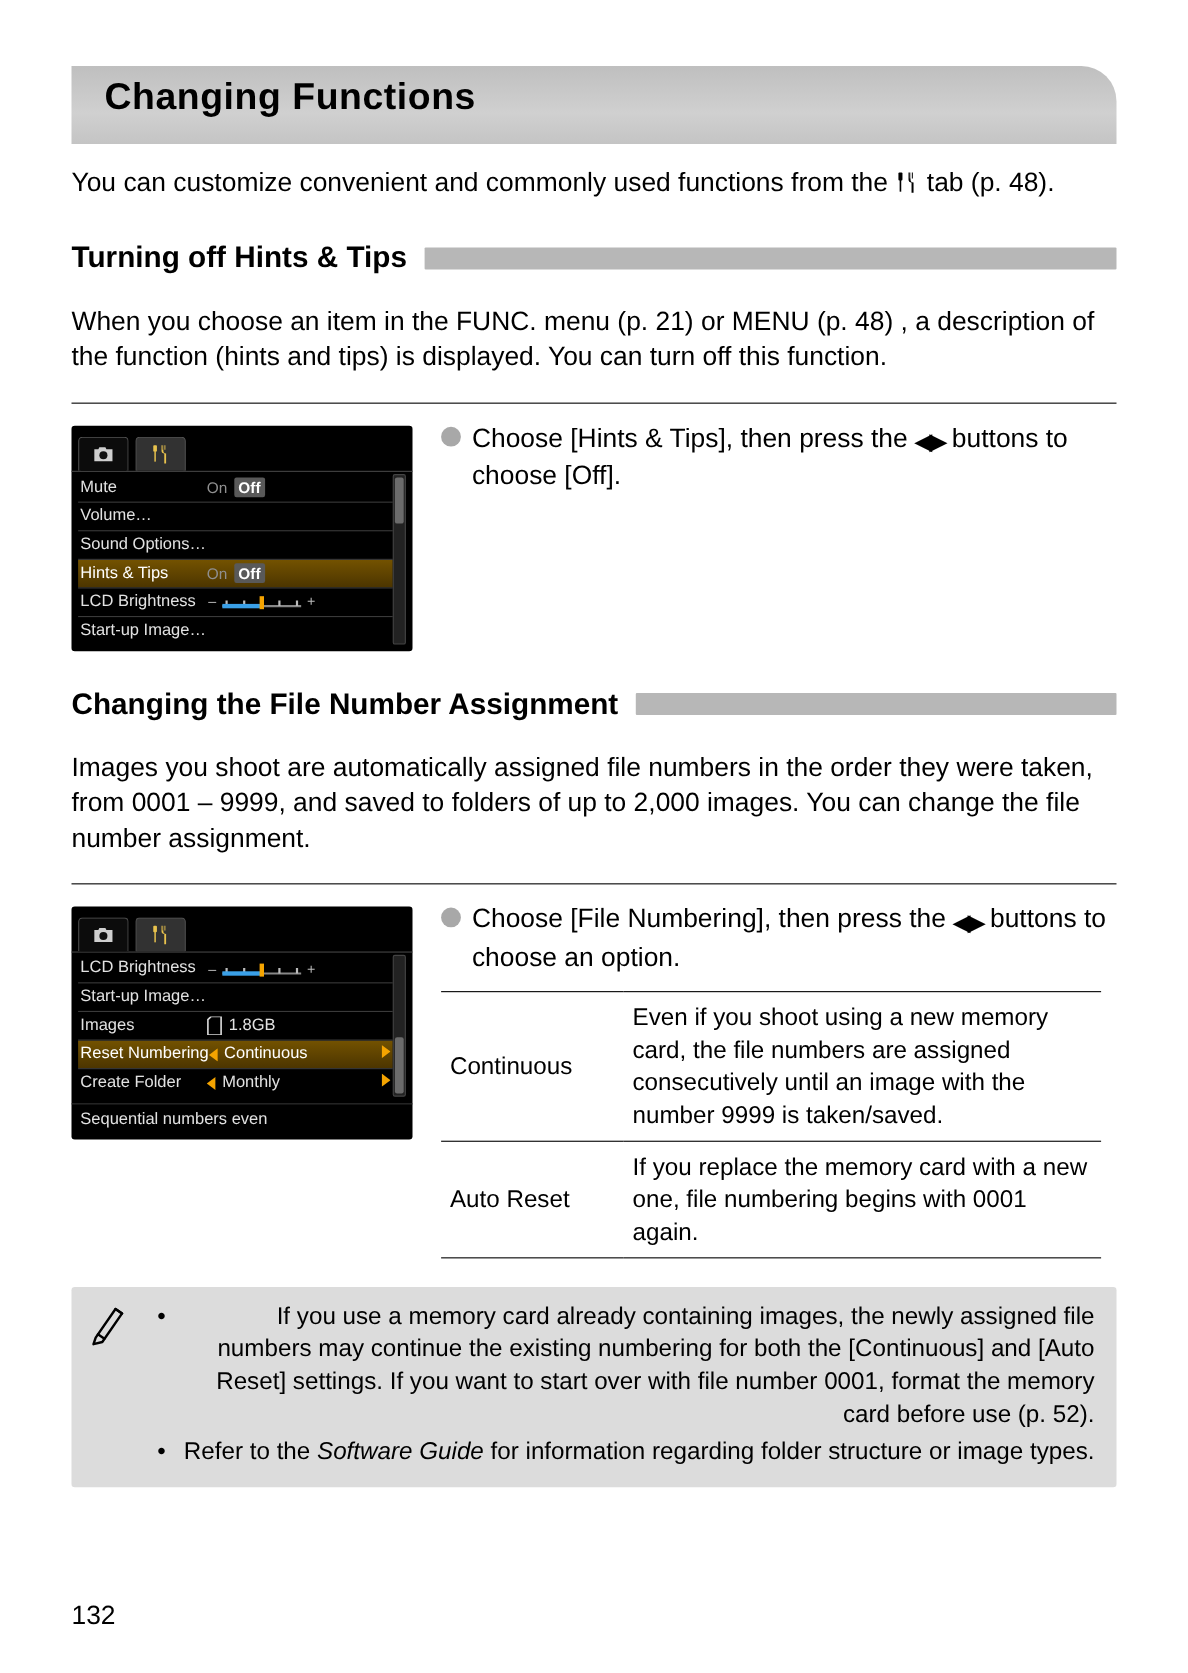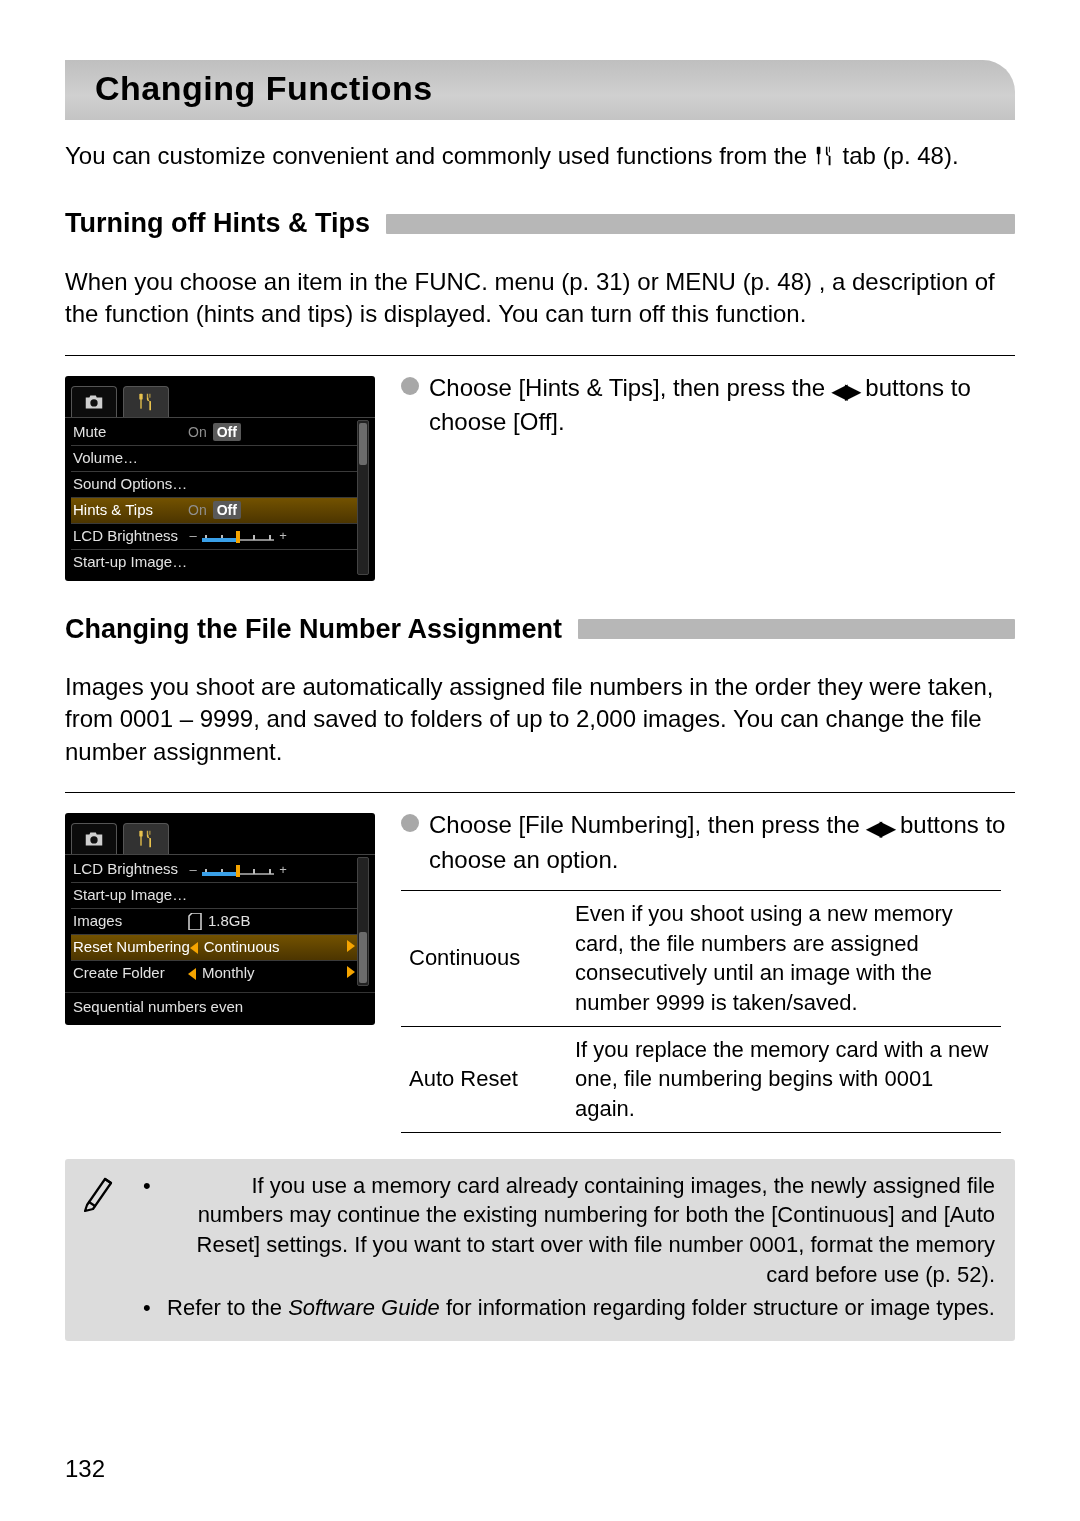--- a/index.html
+++ b/index.html
@@ -17,21 +17,21 @@
     padding: 60px 65px 0 65px;
     box-sizing: border-box;
     font-size: 24px;
     line-height: 1.35;
   }
 
   
   .title-banner {
     background: linear-gradient(to bottom, #bfbfbf 0%, #d0d0d0 60%, #c4c4c4 100%);
     border-radius: 0 32px 0 0;
-    padding: 6px 30px 8px 30px;
+    padding: 6px 30px 19px 30px;
     margin-bottom: 20px;
   }
   .title-banner h1 {
     margin: 0;
     font-family: "Arial Black", Arial, sans-serif;
     font-weight: 900;
     font-size: 34px;
     letter-spacing: 0.5px;
   }
 
@@ -311,21 +311,21 @@
       <span class="link">(p. 48)</span><span>.</span>
     </p>
   </div>
 
   <div class="section-heading">
     <h2>Turning off Hints &amp; Tips</h2>
     <div class="bar"></div>
   </div>
   <p>
     <span>When you choose an item in the FUNC. menu </span>
-    <span class="link">(p. 31)</span>
+    <span class="link">(p. 21)</span>
     <span> or MENU </span>
     <span class="link">(p. 48)</span>
     <span>, a description of the function (hints and tips) is displayed. You can turn off this function.</span>
   </p>
 
   <hr class="sep">
 
   <div class="step-row">
 
     <div class="lcd" id="lcd1">

